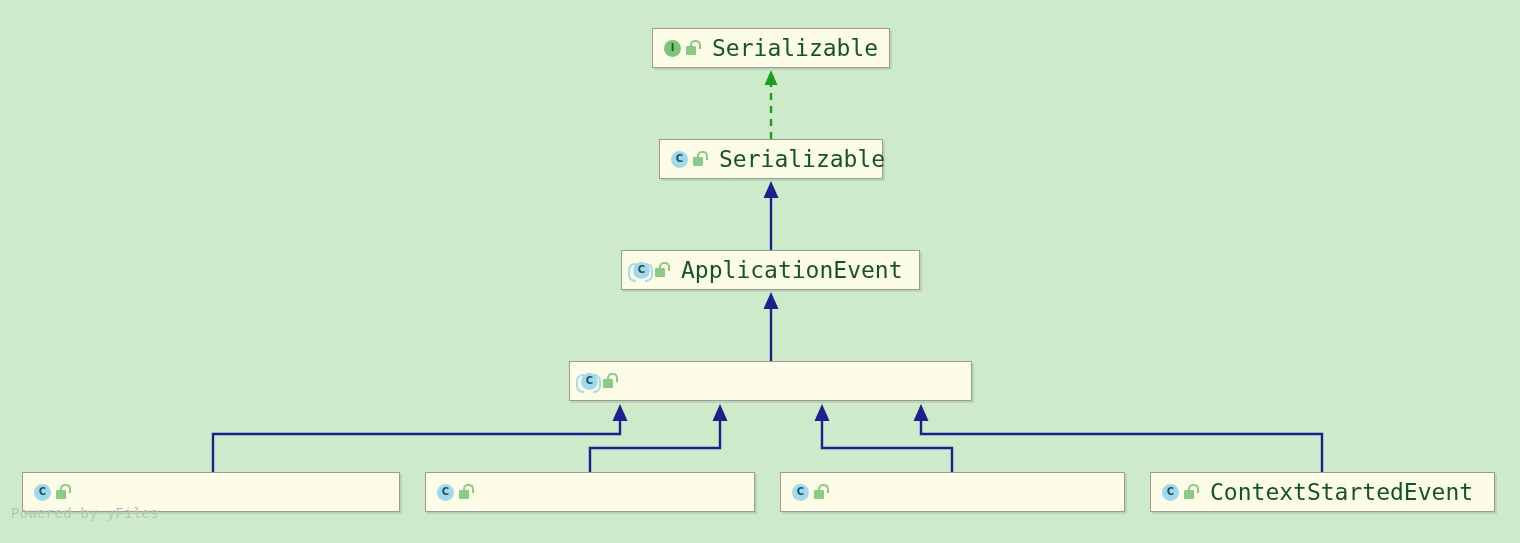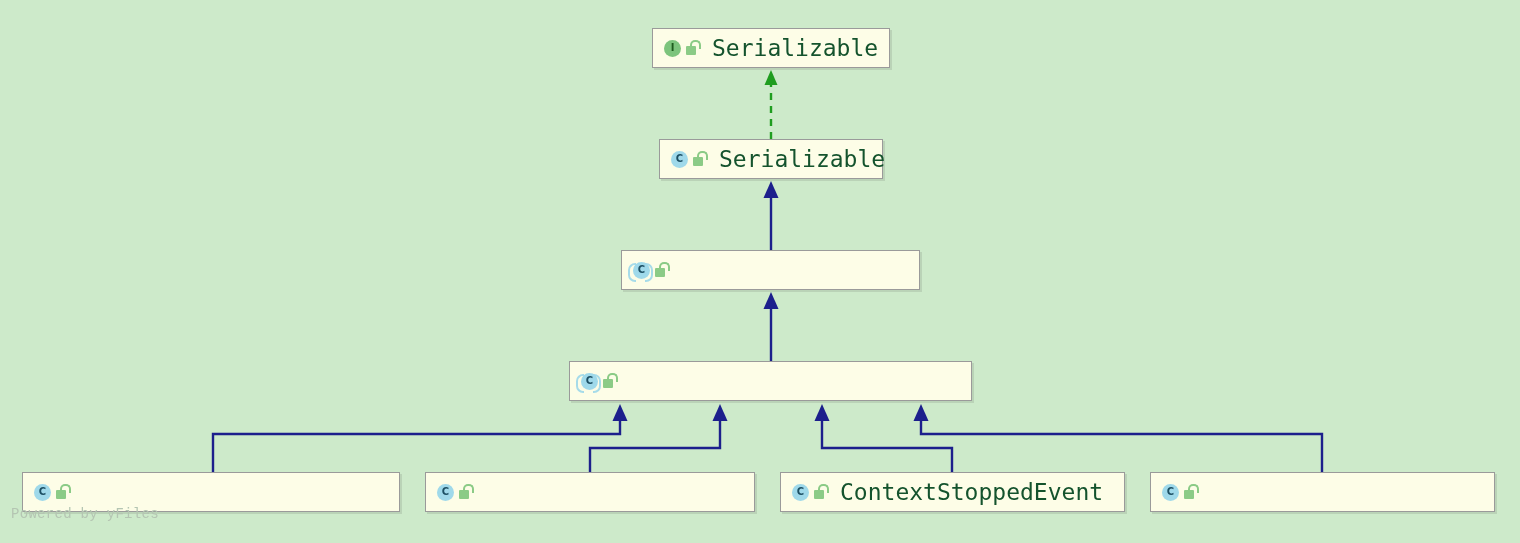--- a/index.html
+++ b/index.html
@@ -217,20 +217,21 @@
       <span class="type-icon cls abstract">
         <span class="abs-l"></span>
         <span class="disc">C</span>
         <span class="abs-r"></span>
       </span>
       <span class="lock-icon">
         <span class="shackle"></span>
           <span class="body"></span>
       </span>
     </span>
+    <span class="node-label">ApplicationEvent</span>
   </div>
 
   <div class="node" style="left:569px; top:361px; width:403px;">
     <span class="node-icons">
       <span class="type-icon cls abstract">
         <span class="abs-l"></span>
         <span class="disc">C</span>
         <span class="abs-r"></span>
       </span>
       <span class="lock-icon">
@@ -267,30 +268,30 @@
   <div class="node" style="left:780px; top:472px; width:345px;">
     <span class="node-icons">
       <span class="type-icon cls">
         <span class="disc">C</span>
       </span>
       <span class="lock-icon">
         <span class="shackle"></span>
           <span class="body"></span>
       </span>
     </span>
-    <span class="node-label">ContextStoppedEvent</span>
   </div>
 
   <div class="node" style="left:1150px; top:472px; width:345px;">
     <span class="node-icons">
       <span class="type-icon cls">
         <span class="disc">C</span>
       </span>
       <span class="lock-icon">
         <span class="shackle"></span>
           <span class="body"></span>
       </span>
     </span>
+    <span class="node-label">ContextStartedEvent</span>
   </div>
 
   <div class="watermark">Powered by yFiles</div>
 
 </div>
 
 </body></html>

